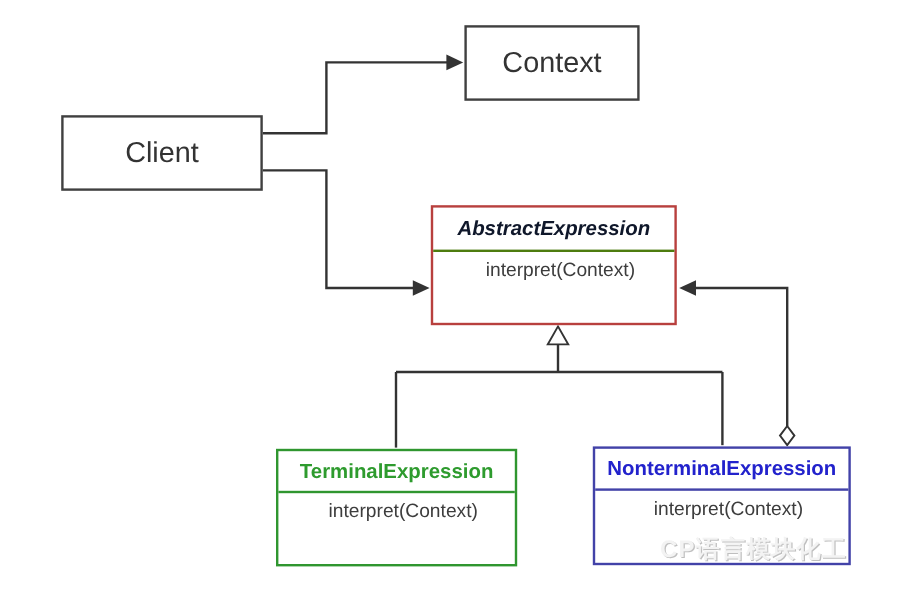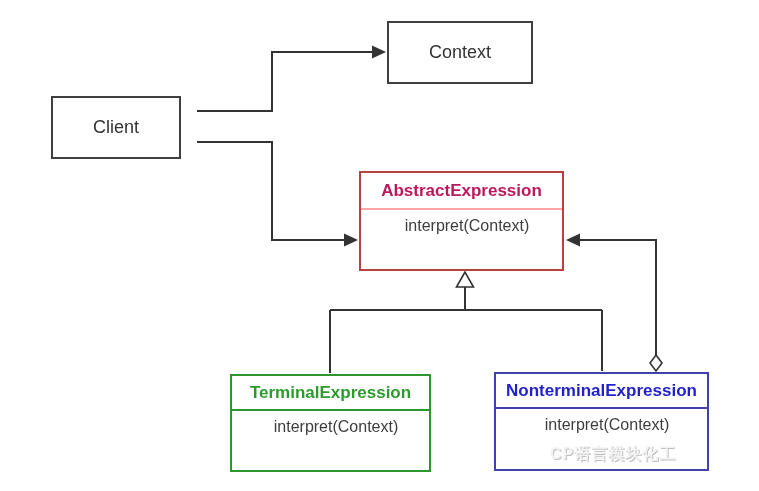--- a/index.html
+++ b/index.html
@@ -8,49 +8,49 @@
     width:759px;height:491px;
     background:#ffffff;
     font-family:"Liberation Sans", sans-serif;
     overflow:hidden;
   }
   #connectors{position:absolute;left:0;top:0;width:759px;height:491px;}
   .uml-box{position:absolute;box-sizing:border-box;background:#ffffff;}
   .simple-box{
     border:2px solid #404040;
     display:flex;align-items:center;justify-content:center;
-    font-size:18px;color:#333333;
+    font-size:24px;color:#333333;
   }
   .class-box{display:flex;flex-direction:column;}
   .class-title{
     box-sizing:border-box;
     display:flex;align-items:center;justify-content:center;
     font-weight:bold;font-size:17px;
   }
   .class-body{
     box-sizing:border-box;flex:1;
     padding:7px 0 0 11px;
     font-size:16px;color:#3d3d3d;text-align:center;
   }
   
   #box-abstract{left:359px;top:171px;width:205px;height:100px;border:2px solid #b8403e;}
-  #box-abstract .class-title{height:37px;border-bottom:2px solid #fca5a5;color:#be185d;}
+  #box-abstract .class-title{height:37px;border-bottom:2px solid #4d7c0f;color:#0f172a;font-style:italic;}
   
   #box-terminal{left:230px;top:374px;width:201px;height:98px;border:2px solid #2f962f;}
   #box-terminal .class-title{height:35px;border-bottom:2px solid #2f962f;color:#2e9b2e;}
   
   #box-nonterminal{left:494px;top:372px;width:215px;height:99px;border:2px solid #4242a8;}
   #box-nonterminal .class-title{height:35px;border-bottom:2px solid #4242a8;color:#2222cc;}
   
-  #box-client{left:51px;top:96px;width:130px;height:63px;}
+  #box-client{left:51px;top:96px;width:168px;height:63px;}
   #box-context{left:387px;top:21px;width:146px;height:63px;}
   
   .wm-embossed{
     position:absolute;left:550px;top:444px;width:190px;
-    font-size:16px;font-weight:bold;letter-spacing:1px;
+    font-size:20px;font-weight:bold;letter-spacing:1px;
     color:#f2f2f2;
     text-shadow:1px 1px 0 #b5b5b5,-1px -1px 0 #ffffff;
     opacity:0.85;white-space:nowrap;
   }
   .wm-csdn{
     position:absolute;left:629px;top:468px;
     font-size:15px;color:#9a9a9a;white-space:nowrap;
   }
   .edge-line{stroke:#333333;stroke-width:2;fill:none;}
   .edge-arrow{fill:#333333;stroke:none;}

